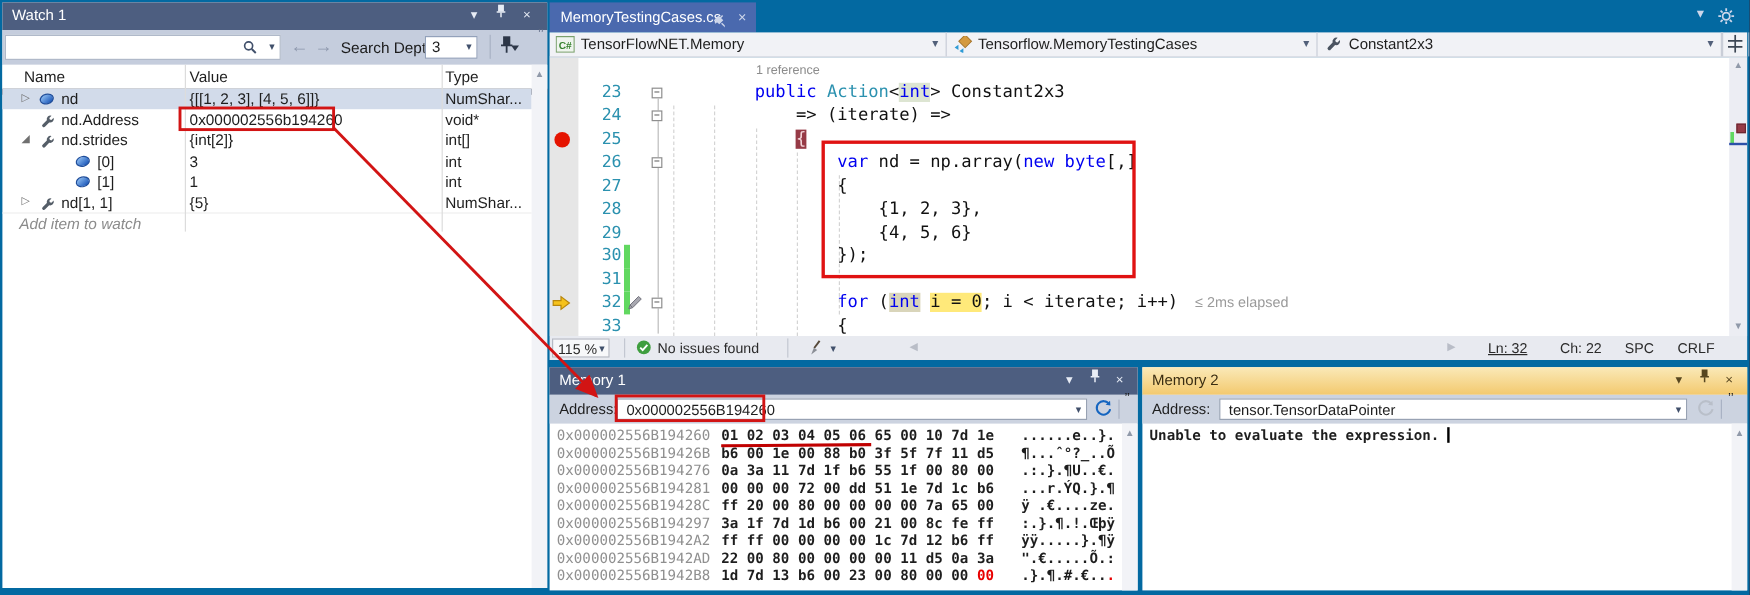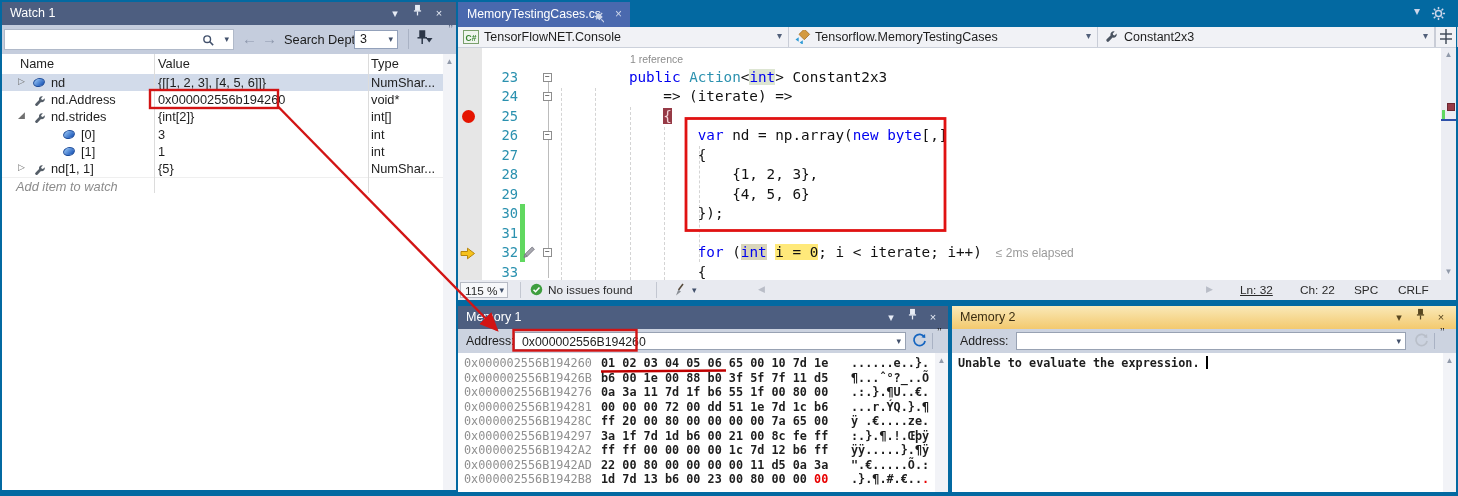--- a/index.html
+++ b/index.html
@@ -219,21 +219,21 @@
           <line x1="4.8" y1="11.2" x2="3" y2="13"></line>
         </g>
       </svg></span>
 
   <div class="navbar">
     <div class="navsec" style="left:0;width:330px;">
       <span class="abs" style="left:5px;top:3px;"><svg width="16" height="14" viewBox="0 0 16 14">
             <rect x="0.5" y="0.5" width="15" height="13" fill="#eff5ee" stroke="#7aa06c"></rect>
             <text x="8" y="10.5" font-size="8.5" font-weight="bold" fill="#36822e" text-anchor="middle" font-family="Liberation Sans,sans-serif">C#</text>
           </svg></span>
-      <span class="lbl">TensorFlowNET.Console</span>
+      <span class="lbl">TensorFlowNET.Memory</span>
       <span class="dd">▾</span>
     </div>
     <div class="navsec" style="left:331px;width:308px;">
       <span class="abs" style="left:6px;top:3px;"><svg width="16" height="14" viewBox="0 0 16 14">
             <rect x="5.6" y="0.6" width="7.5" height="7.5" transform="rotate(45 9.3 4.3)" fill="#d49a40" stroke="#a5742a" stroke-width="0.8"></rect>
             <path d="M0.5 9.5 l3.2 -2.2 v4.4 z" fill="#2e9bd6"></path>
             <path d="M4.6 12.5 l3.2 -2.2 v4.4 z" fill="#2e9bd6"></path>
           </svg></span>
       <span class="lbl">Tensorflow.MemoryTestingCases</span>
       <span class="dd">▾</span>
@@ -389,20 +389,21 @@
               <rect x="3" y="1.5" width="4" height="5" fill="#584720"></rect>
               <line x1="1" y1="7.5" x2="9" y2="7.5"></line>
               <line x1="5" y1="8" x2="5" y2="12.5"></line>
             </g>
           </svg></span>
       <span class="ticon dark" style="right:6px;">×</span>
     </div>
     <div class="addrbar">
       <span class="abs" style="left:8px;top:5px;">Address:</span>
       <div class="addrinput" style="left:64px;width:390px;">
+        <input type="text" value="tensor.TensorDataPointer" style="">
         <span class="abs" style="right:4px;top:3px;font-size:9px;color:#41506b;">▾</span>
       </div>
       <span class="refresh" style="left:462px;"><svg width="15" height="15" viewBox="0 0 16 16">
             <path d="M13.2 4.2 A6 6 0 1 0 14 8.5" fill="none" stroke="#b9bfc9" stroke-width="1.8"></path>
             <path d="M13.9 1 L14.2 5.3 L10 4.6 Z" fill="#b9bfc9"></path>
           </svg></span>
       <div class="abs" style="left:482px;top:4px;width:1px;height:16px;background:#a9b2c4;"></div>
       <span class="abs ovf" style="left:488px;top:-3px;font-size:11px;">’’</span>
     </div>
     <div class="memrows">

